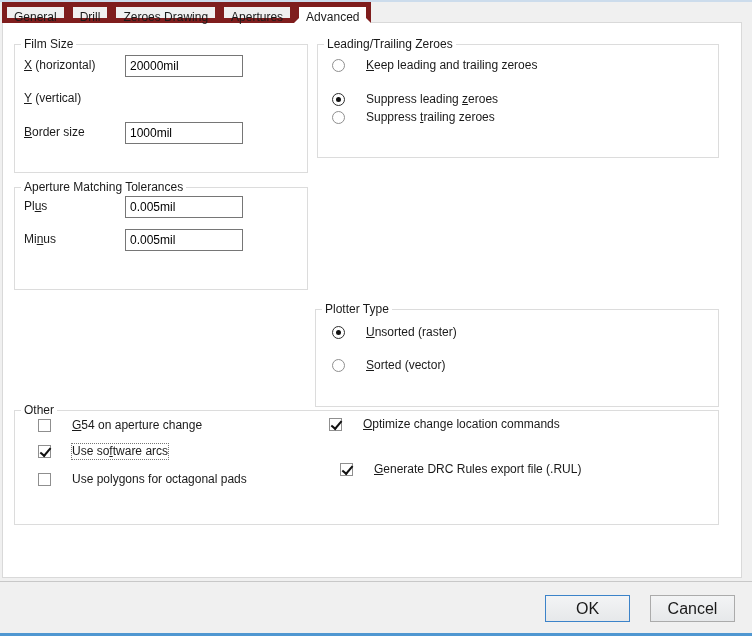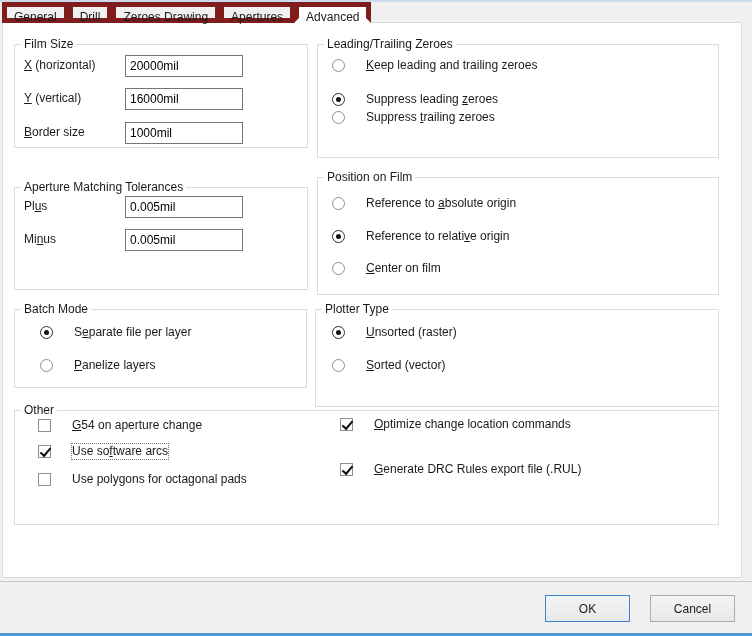--- a/index.html
+++ b/index.html
@@ -69,46 +69,45 @@
   }
 
   u { text-decoration: underline; }
 
   
   .footer-separator { position: absolute; left: 0; top: 581px; width: 752px; height: 1px; background: #c8c8c8; }
   .btn {
     position: absolute; top: 595px; width: 85px; height: 27px;
     background: linear-gradient(#f3f4f5, #e6e8ea);
     border: 1px solid #ababab;
-    font-family: "Liberation Sans", "DejaVu Sans", sans-serif; font-size: 12px; color: #1a1a1a;
+    font-family: "Liberation Sans", "DejaVu Sans", sans-serif; font-size: 16px; color: #1a1a1a;
     text-align: center; cursor: default;
   }
   .btn.default { border-color: #3c83c9; }
 </style>
 </head>
 <body>
 
 <div class="top-accent"></div>
 
 <div class="tabbar">
   <div class="tab">General</div>
   <div class="tab">Drill</div>
   <div class="tab">Zeroes Drawing</div>
   <div class="tab">Apertures</div>
   <div class="tab active">Advanced</div>
 </div>
 
 <div class="panel">
 
-  <div class="group" style="left:11px; top:21px; width:294px; height:104px;padding-left:9px;">
+  <div class="group" style="left:11px; top:21px; width:294px; height:129px;padding-left:9px;">
     <span class="group-title">Film Size</span>
     <span class="field-label" style="left:9px; top:13px;"><u>X</u> (horizontal)</span>
     <input class="textbox" style="left: 110px; top: 10px;" value="20000mil">
     <span class="field-label" style="left:9px; top:46px;"><u>Y</u> (vertical)</span>
-    <input class="textbox" style="left: 110px; top: 43px;" value="16000mil">
     <span class="field-label" style="left:9px; top:80px;"><u>B</u>order size</span>
     <input class="textbox" style="left: 110px; top: 77px;" value="1000mil">
   </div>
 
   <div class="group" style="left:314px; top:21px; width:402px; height:114px;">
     <span class="group-title">Leading/Trailing Zeroes</span>
     <div class="opt-row" style="left:14px; top:12px;">
       <span class="radio"></span>
       <span class="opt-label"><u>K</u>eep leading and trailing zeroes</span>
     </div>
@@ -123,47 +122,21 @@
   </div>
 
   <div class="group" style="left:11px; top:164px; width:294px; height:103px;">
     <span class="group-title">Aperture Matching Tolerances</span>
     <span class="field-label" style="left:9px; top:11px;">Pl<u>u</u>s</span>
     <input class="textbox" style="left: 110px; top: 8px;" value="0.005mil">
     <span class="field-label" style="left:9px; top:44px;">Mi<u>n</u>us</span>
     <input class="textbox" style="left: 110px; top: 41px;" value="0.005mil">
   </div>
 
-  <div class="group" style="left:314px; top:154px; width:402px; height:118px;">
-    <span class="group-title">Position on Film</span>
-    <div class="opt-row" style="left:14px; top:17px;">
-      <span class="radio"></span>
-      <span class="opt-label">Reference to <u>a</u>bsolute origin</span>
-    </div>
-    <div class="opt-row" style="left:14px; top:50px;">
-      <span class="radio checked"></span>
-      <span class="opt-label">Reference to relati<u>v</u>e origin</span>
-    </div>
-    <div class="opt-row" style="left:14px; top:82px;">
-      <span class="radio"></span>
-      <span class="opt-label"><u>C</u>enter on film</span>
-    </div>
-  </div>
 
-  <div class="group" style="left:11px; top:286px; width:293px; height:79px;">
-    <span class="group-title">Batch Mode</span>
-    <div class="opt-row" style="left:25px; top:14px;">
-      <span class="radio checked"></span>
-      <span class="opt-label">S<u>e</u>parate file per layer</span>
-    </div>
-    <div class="opt-row" style="left:25px; top:47px;">
-      <span class="radio"></span>
-      <span class="opt-label"><u>P</u>anelize layers</span>
-    </div>
-  </div>
 
   <div class="group" style="left:312px; top:286px; width:404px; height:98px;">
     <span class="group-title">Plotter Type</span>
     <div class="opt-row" style="left:16px; top:14px;">
       <span class="radio checked"></span>
       <span class="opt-label"><u>U</u>nsorted (raster)</span>
     </div>
     <div class="opt-row" style="left:16px; top:47px;">
       <span class="radio"></span>
       <span class="opt-label"><u>S</u>orted (vector)</span>
@@ -177,21 +150,21 @@
       <span class="opt-label"><u>G</u>54 on aperture change</span>
     </div>
     <div class="opt-row" style="left:23px; top:32px;">
       <span class="checkbox checked"></span>
       <span class="opt-label focused">Use so<u>f</u>tware arcs</span>
     </div>
     <div class="opt-row" style="left:23px; top:60px;">
       <span class="checkbox"></span>
       <span class="opt-label">Use polygons for octagonal pads</span>
     </div>
-    <div class="opt-row" style="left:325px; top:5px;">
+    <div class="opt-row" style="left:314px; top:5px;">
       <span class="checkbox checked"></span>
       <span class="opt-label"><u>O</u>ptimize change location commands</span>
     </div>
     <div class="opt-row" style="left:325px; top:50px;">
       <span class="checkbox checked"></span>
       <span class="opt-label"><u>G</u>enerate DRC Rules export file (.RUL)</span>
     </div>
   </div>
 
 </div>

